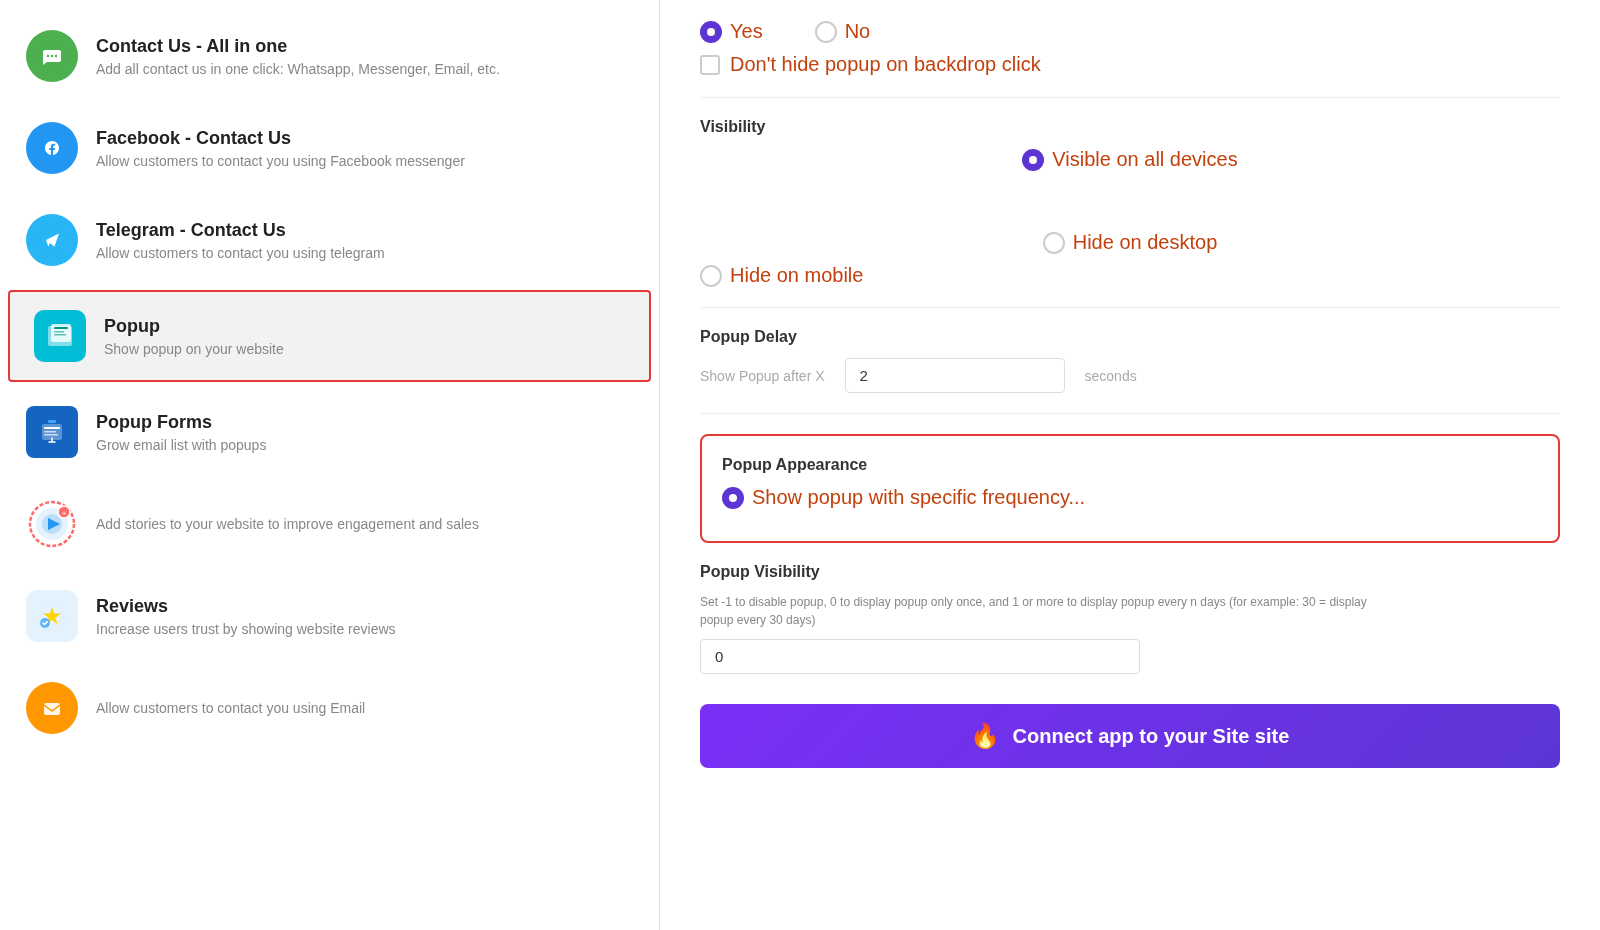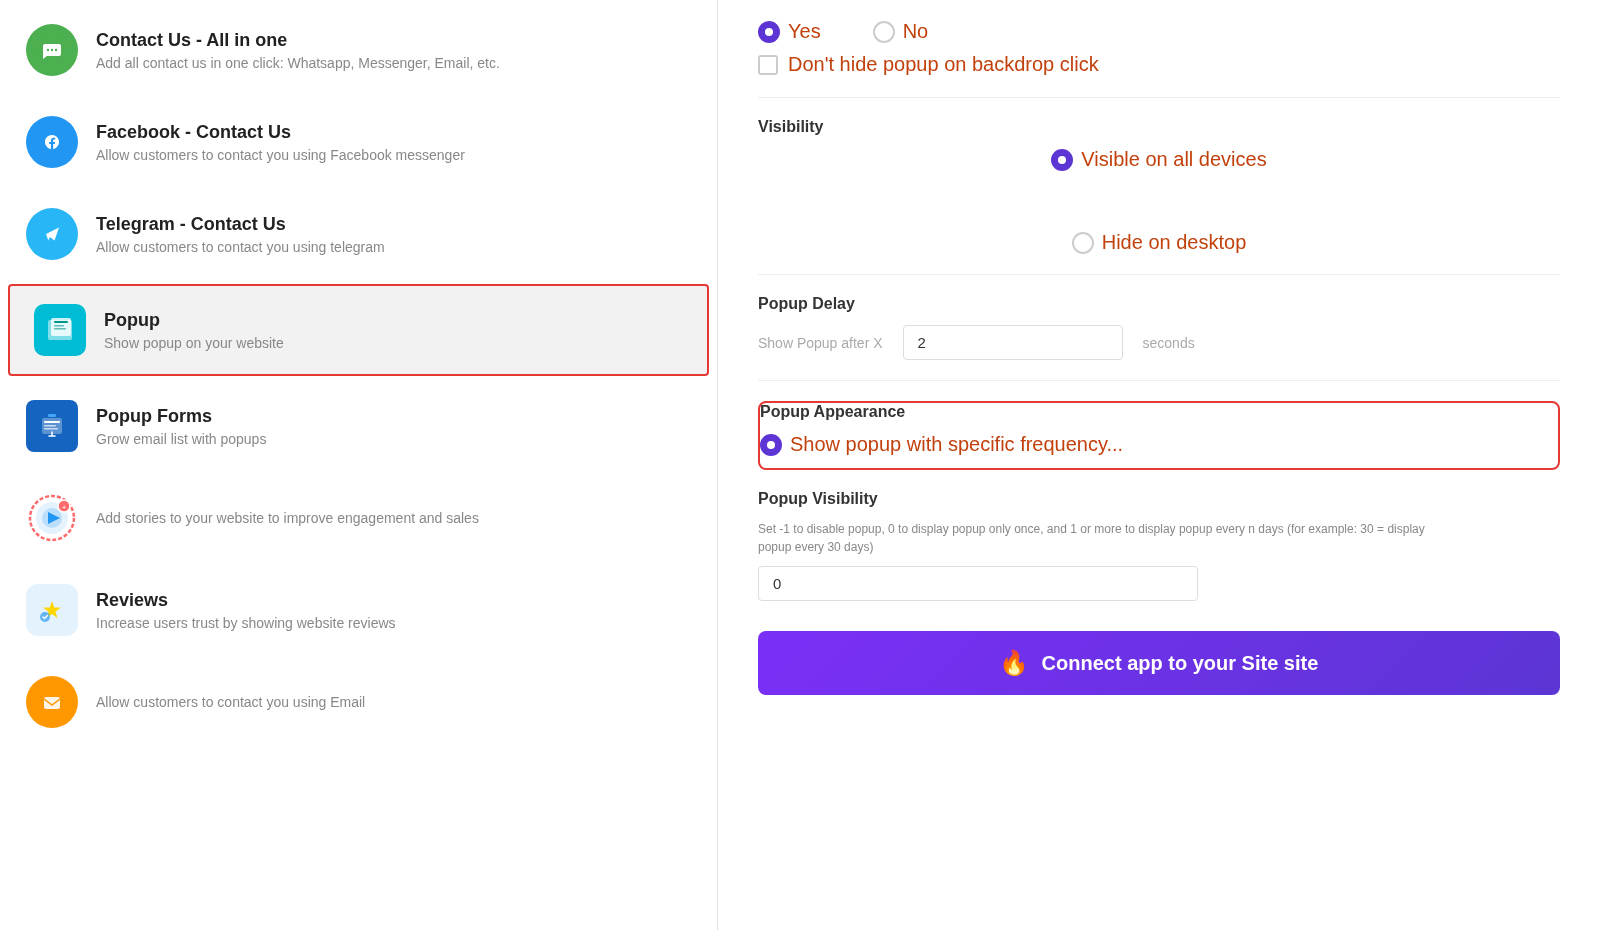--- a/index.html
+++ b/index.html
@@ -1,23 +1,23 @@
 <!DOCTYPE html>
 <html><head>
   <meta charset="utf-8">
   <style>
     * { box-sizing: border-box; margin: 0; padding: 0; }
     body { font-family: -apple-system, BlinkMacSystemFont, 'Segoe UI', Arial, sans-serif; background: #f5f5f5; display: flex; height: 930px; overflow: hidden; }
 
     .left-panel {
-      width: 718px;
+      width: 660px;
       background: #fff;
       overflow-y: auto;
       border-right: 1px solid #e0e0e0;
-      padding: 4px 0;
+      padding: 10px 0;
       position: relative;
     }
 
     .left-panel::-webkit-scrollbar { width: 6px; }
     .left-panel::-webkit-scrollbar-thumb { background: #ccc; border-radius: 3px; }
 
     .app-item {
       display: flex;
       align-items: center;
       padding: 18px 24px;
@@ -118,20 +118,21 @@
 
     .input-full {
       width: 100%;
       max-width: 440px;
     }
 
     
     .bordered-section {
       border: 2px solid #e53935;
       border-radius: 8px;
+      padding: 20px;
       margin-bottom: 20px;
       margin-top: 6px;
     }
 
     
     .delay-row { display: flex; align-items: center; gap: 20px; flex-wrap: wrap; }
     .delay-label { font-size: 14px; color: #aaa; }
 
     
     .connect-btn {
@@ -319,20 +320,24 @@
     <div style="display:flex; align-items:center; gap:60px; margin-bottom:10px;flex-direction:column;">
       <div class="radio-option">
         <div class="radio-circle selected"></div>
         <span class="radio-label">Visible on all devices</span>
       </div>
       <div class="radio-option">
         <div class="radio-circle"></div>
         <span class="radio-label">Hide on desktop</span>
       </div>
     </div>
+    <div class="radio-option">
+      <div class="radio-circle"></div>
+      <span class="radio-label">Hide on mobile</span>
+    </div>
   </div>
 
   <div class="divider"></div>
 
   <div>
     <div class="section-title">Popup Delay</div>
     <div class="delay-row">
       <span class="delay-label">Show Popup after X</span>
       <input class="text-input" type="text" value="2" style="width: 220px;">
       <span class="delay-label">seconds</span>

